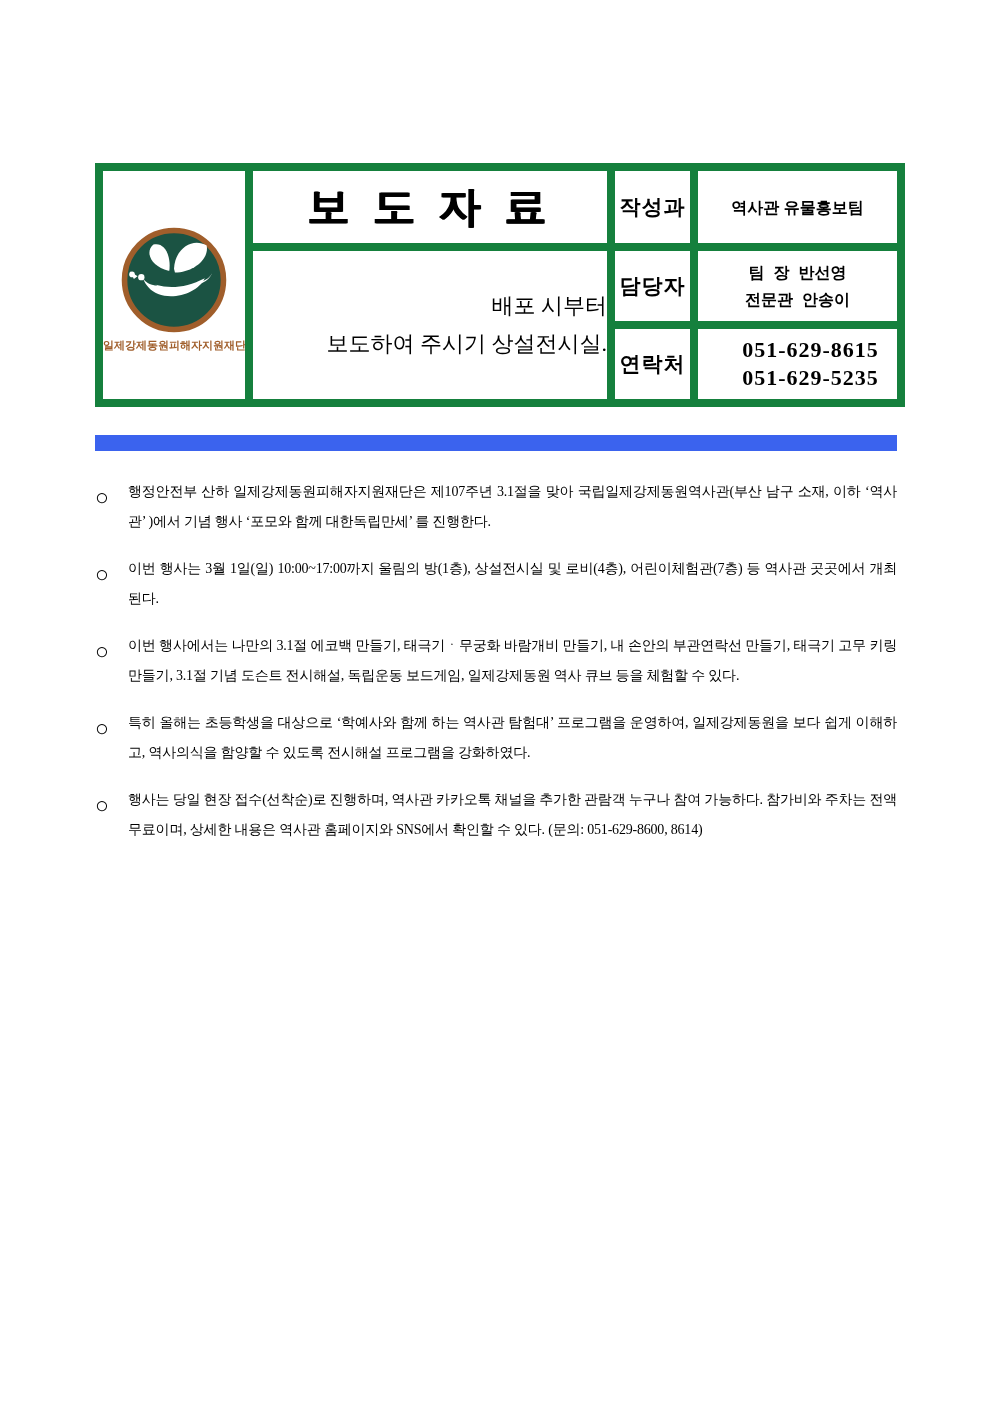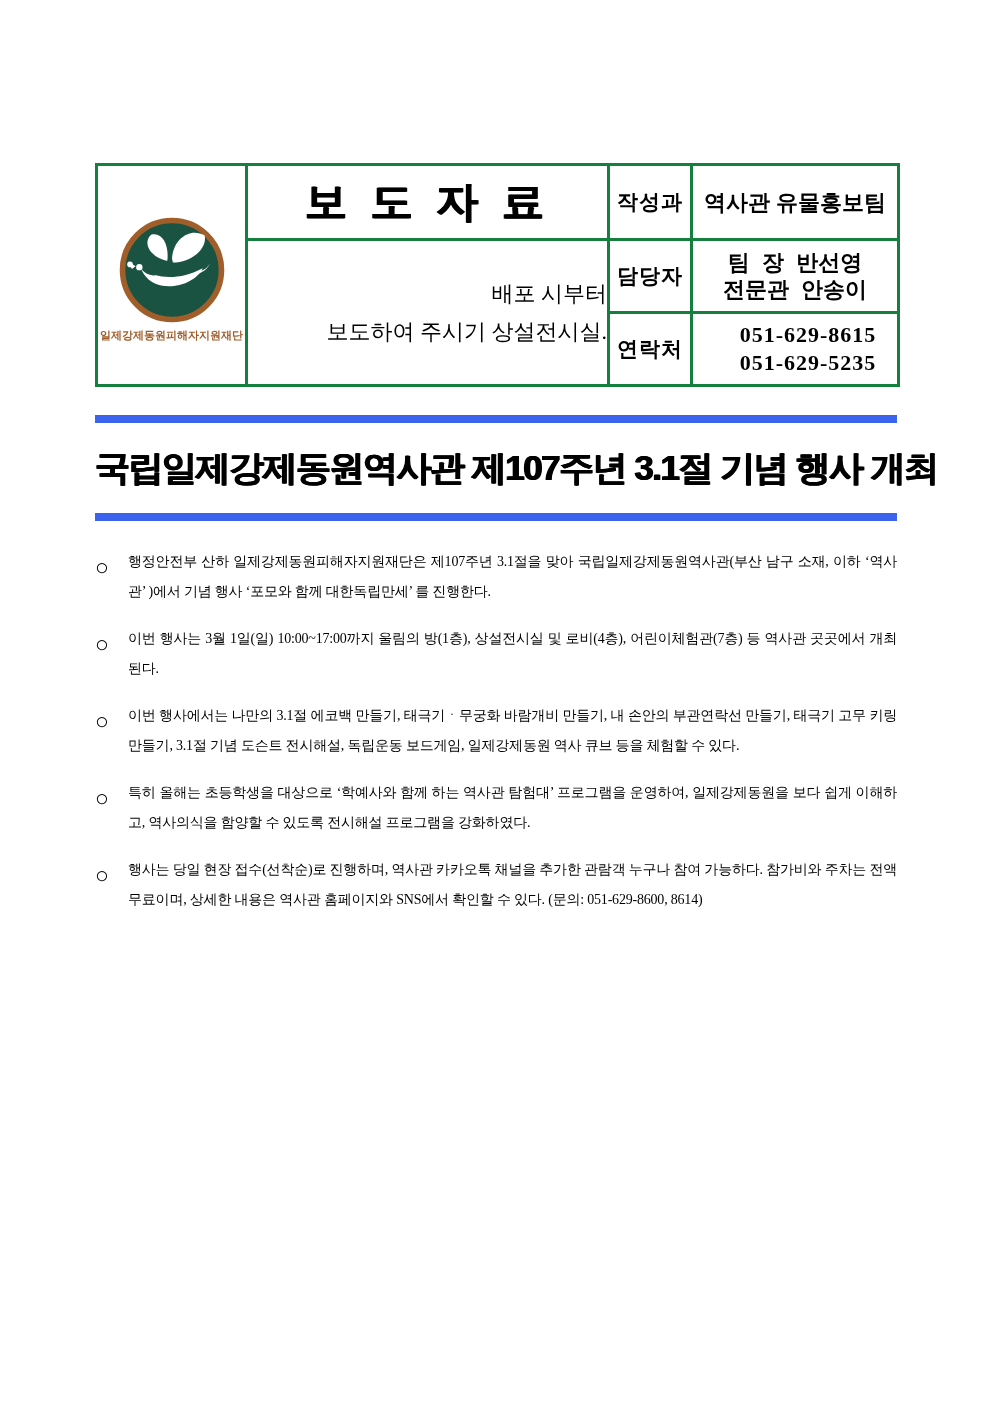--- a/index.html
+++ b/index.html
@@ -17,21 +17,21 @@
   }
 
   
   table.hdr{
     width:802px;
     border-collapse:collapse;
     table-layout:fixed;
     border:3px solid #000;
   }
   table.hdr td{
-    border:3px solid #15803d;
+    border:8px solid #15803d;
     vertical-align:middle;
     padding:0;
     overflow:hidden;
   }
   .logo-cell{text-align:center;}
   .logo-wrap{width:112px;height:112px;margin:6px auto 2px auto;}
   .logo-org{
     font-family:Liberation Sans, sans-serif;
     font-size:11px;font-weight:700;color:#A05E2B;
     letter-spacing:0px;white-space:nowrap;text-align:center;
@@ -51,21 +51,21 @@
   .lbl-cell{
     text-align:center;height:70px;
     font-family:"Liberation Sans","DejaVu Sans",sans-serif;
     font-size:21px;font-weight:bold;
     letter-spacing:1px;
     border-radius:29px;
   }
   .val-cell{
     text-align:center;
     font-family:"Liberation Sans","DejaVu Sans",sans-serif;
-    font-size:22px;font-weight:bold;
+    font-size:16px;font-weight:bold;
   }
   .val-cell .line{white-space:pre;line-height:27px;}
   .val-cell.phone{
     font-family:"Liberation Serif","DejaVu Serif",serif;
     font-size:22px;font-weight:bold;
   }
   .val-cell.phone .line{line-height:28px;letter-spacing:1px;padding-left:26px;}
 
   
   .blue-bar{height:8px;background:#3B63EE;margin-top:0;}
@@ -149,21 +149,20 @@
         <td class="lbl-cell">연락처</td>
         <td class="val-cell phone">
           <div class="line">051-629-8615</div>
           <div class="line">051-629-5235</div>
         </td>
       </tr>
     </tbody>
       </table>
 
     <div class="blue-bar bar-top"></div>
-    <h1 class="doc-title">국립일제강제동원역사관 제107주년 3.1절 기념 행사 개최</h1>
     <div class="blue-bar"></div>
 
     <div class="body-text">
 
       <div class="para">
         <span class="bullet">○</span>
         <div class="ptext">행정안전부 산하 일제강제동원피해자지원재단은 제107주년 3.1절을 맞아 국립일제강제동원역사관(부산 남구 소재, 이하 ‘역사관’ )에서 기념 행사 ‘포모와 함께 대한독립만세’ 를 진행한다.</div>
       </div>
 
       <div class="para">

